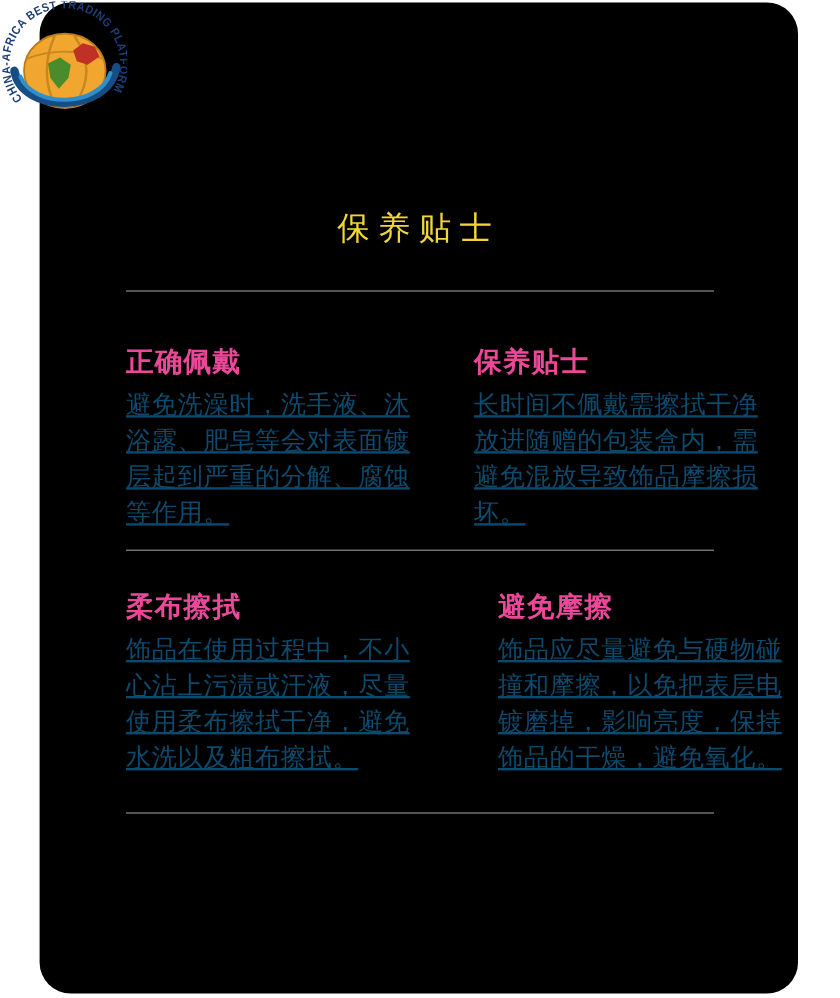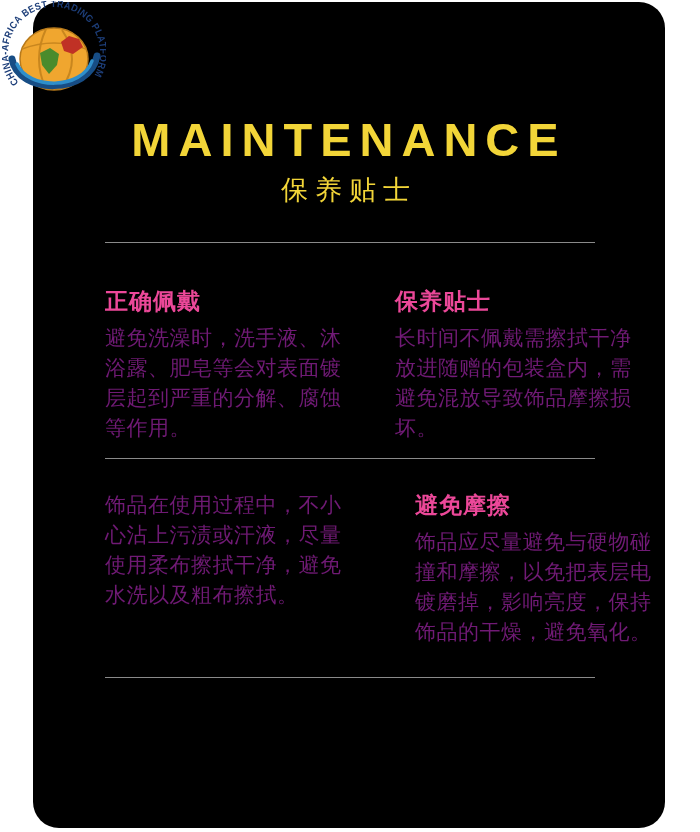--- a/index.html
+++ b/index.html
@@ -42,23 +42,24 @@
   .section.s2{left:395px;top:286px;}
   .section.s3{left:105px;top:490px;}
   .section.s4{left:415px;top:490px;}
   .section h3{
     margin:0 0 6px 0;
     font-size:23px;font-weight:bold;color:#ec4899;
     letter-spacing:1px;
   }
   .section p{
     margin:0;
-    font-size:21px;line-height:30px;color:#701a75;
+    font-size:21px;line-height:30px;color:#0c4a6e;
     white-space:pre-line;
     letter-spacing:0.5px;
+    text-decoration:underline;
   }
 </style>
 </head>
 <body>
 
 <div class="page">
 
   <div class="card"></div>
 
   <svg class="logo" viewBox="0 0 104 104" aria-hidden="true">
@@ -76,21 +77,20 @@
     <path d="M 15 63 C 26 89 80 89 90 60" fill="none" stroke="#2F8FCB" stroke-width="3.5" stroke-linecap="round"></path>
 
     <defs>
       <path id="ringPath" d="M 16.8 81.6 A 46 46 0 1 1 87.2 81.6"></path>
     </defs>
     <text font-size="10" font-weight="bold" fill="#1D3E79" letter-spacing="0.5">
       <textPath href="#ringPath" startOffset="0" textLength="200" lengthAdjust="spacingAndGlyphs">CHINA-AFRICA BEST TRADING PLATFORM</textPath>
     </text>
   </svg>
 
-  <div class="title">MAINTENANCE</div>
   <div class="subtitle">保养贴士</div>
 
   <div class="divider d1"></div>
 
   <div class="section s1">
     <h3>正确佩戴</h3>
     <p>避免洗澡时，洗手液、沐
 浴露、肥皂等会对表面镀
 层起到严重的分解、腐蚀
 等作用。</p>
@@ -100,20 +100,21 @@
     <h3>保养贴士</h3>
     <p>长时间不佩戴需擦拭干净
 放进随赠的包装盒内，需
 避免混放导致饰品摩擦损
 坏。</p>
   </div>
 
   <div class="divider d2"></div>
 
   <div class="section s3">
+    <h3>柔布擦拭</h3>
     <p>饰品在使用过程中，不小
 心沾上污渍或汗液，尽量
 使用柔布擦拭干净，避免
 水洗以及粗布擦拭。</p>
   </div>
 
   <div class="section s4">
     <h3>避免摩擦</h3>
     <p>饰品应尽量避免与硬物碰
 撞和摩擦，以免把表层电

